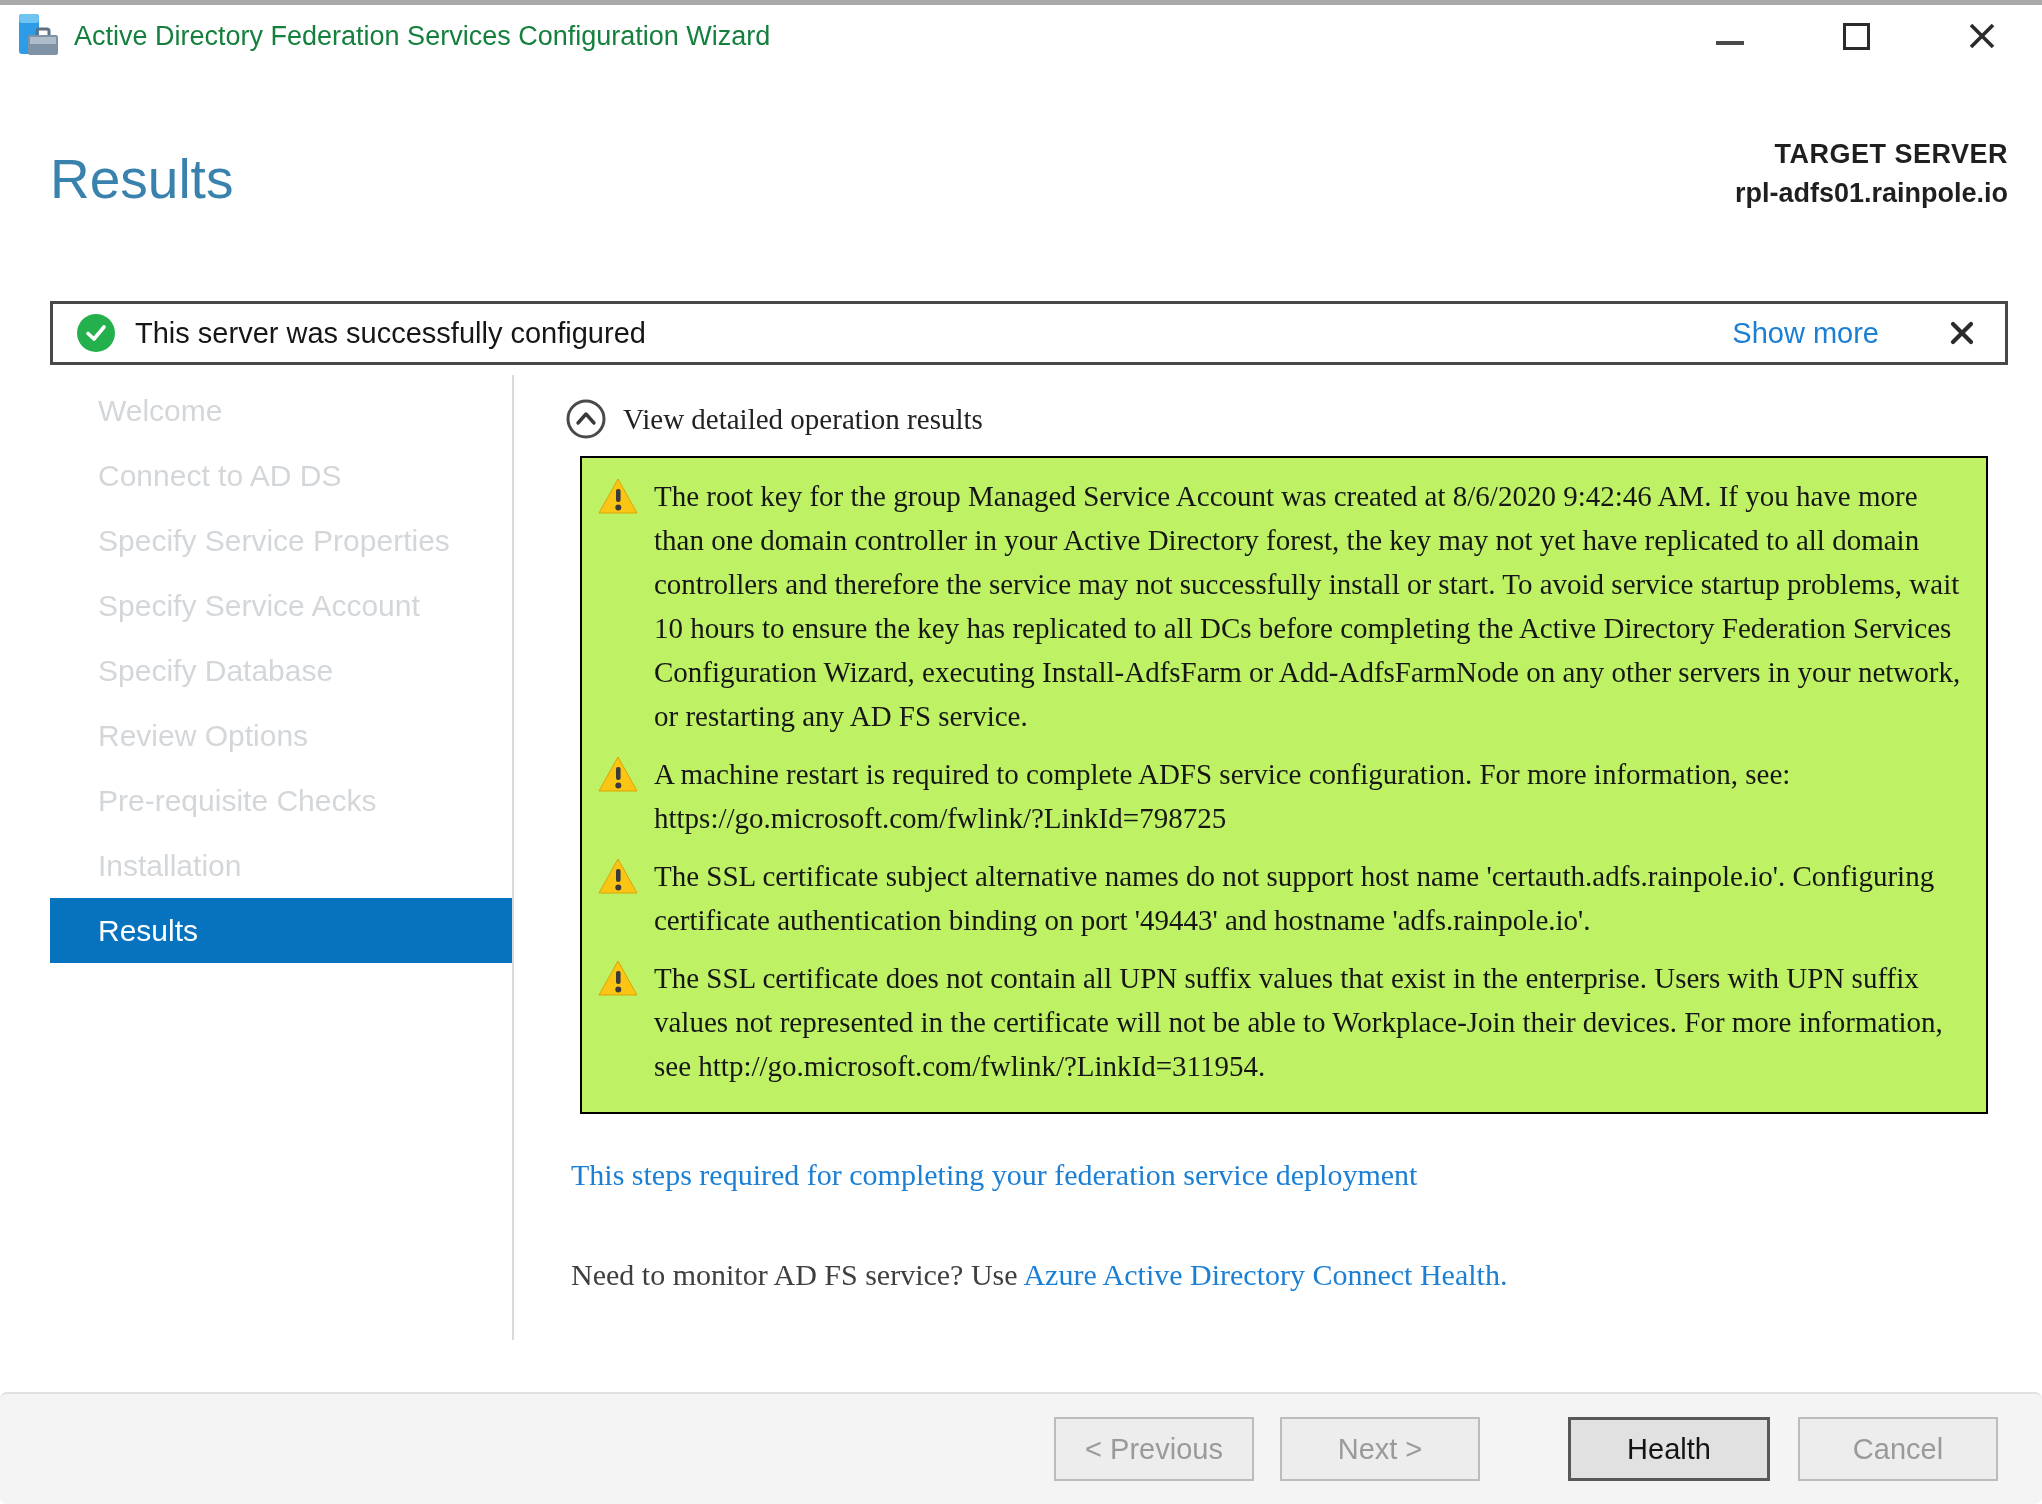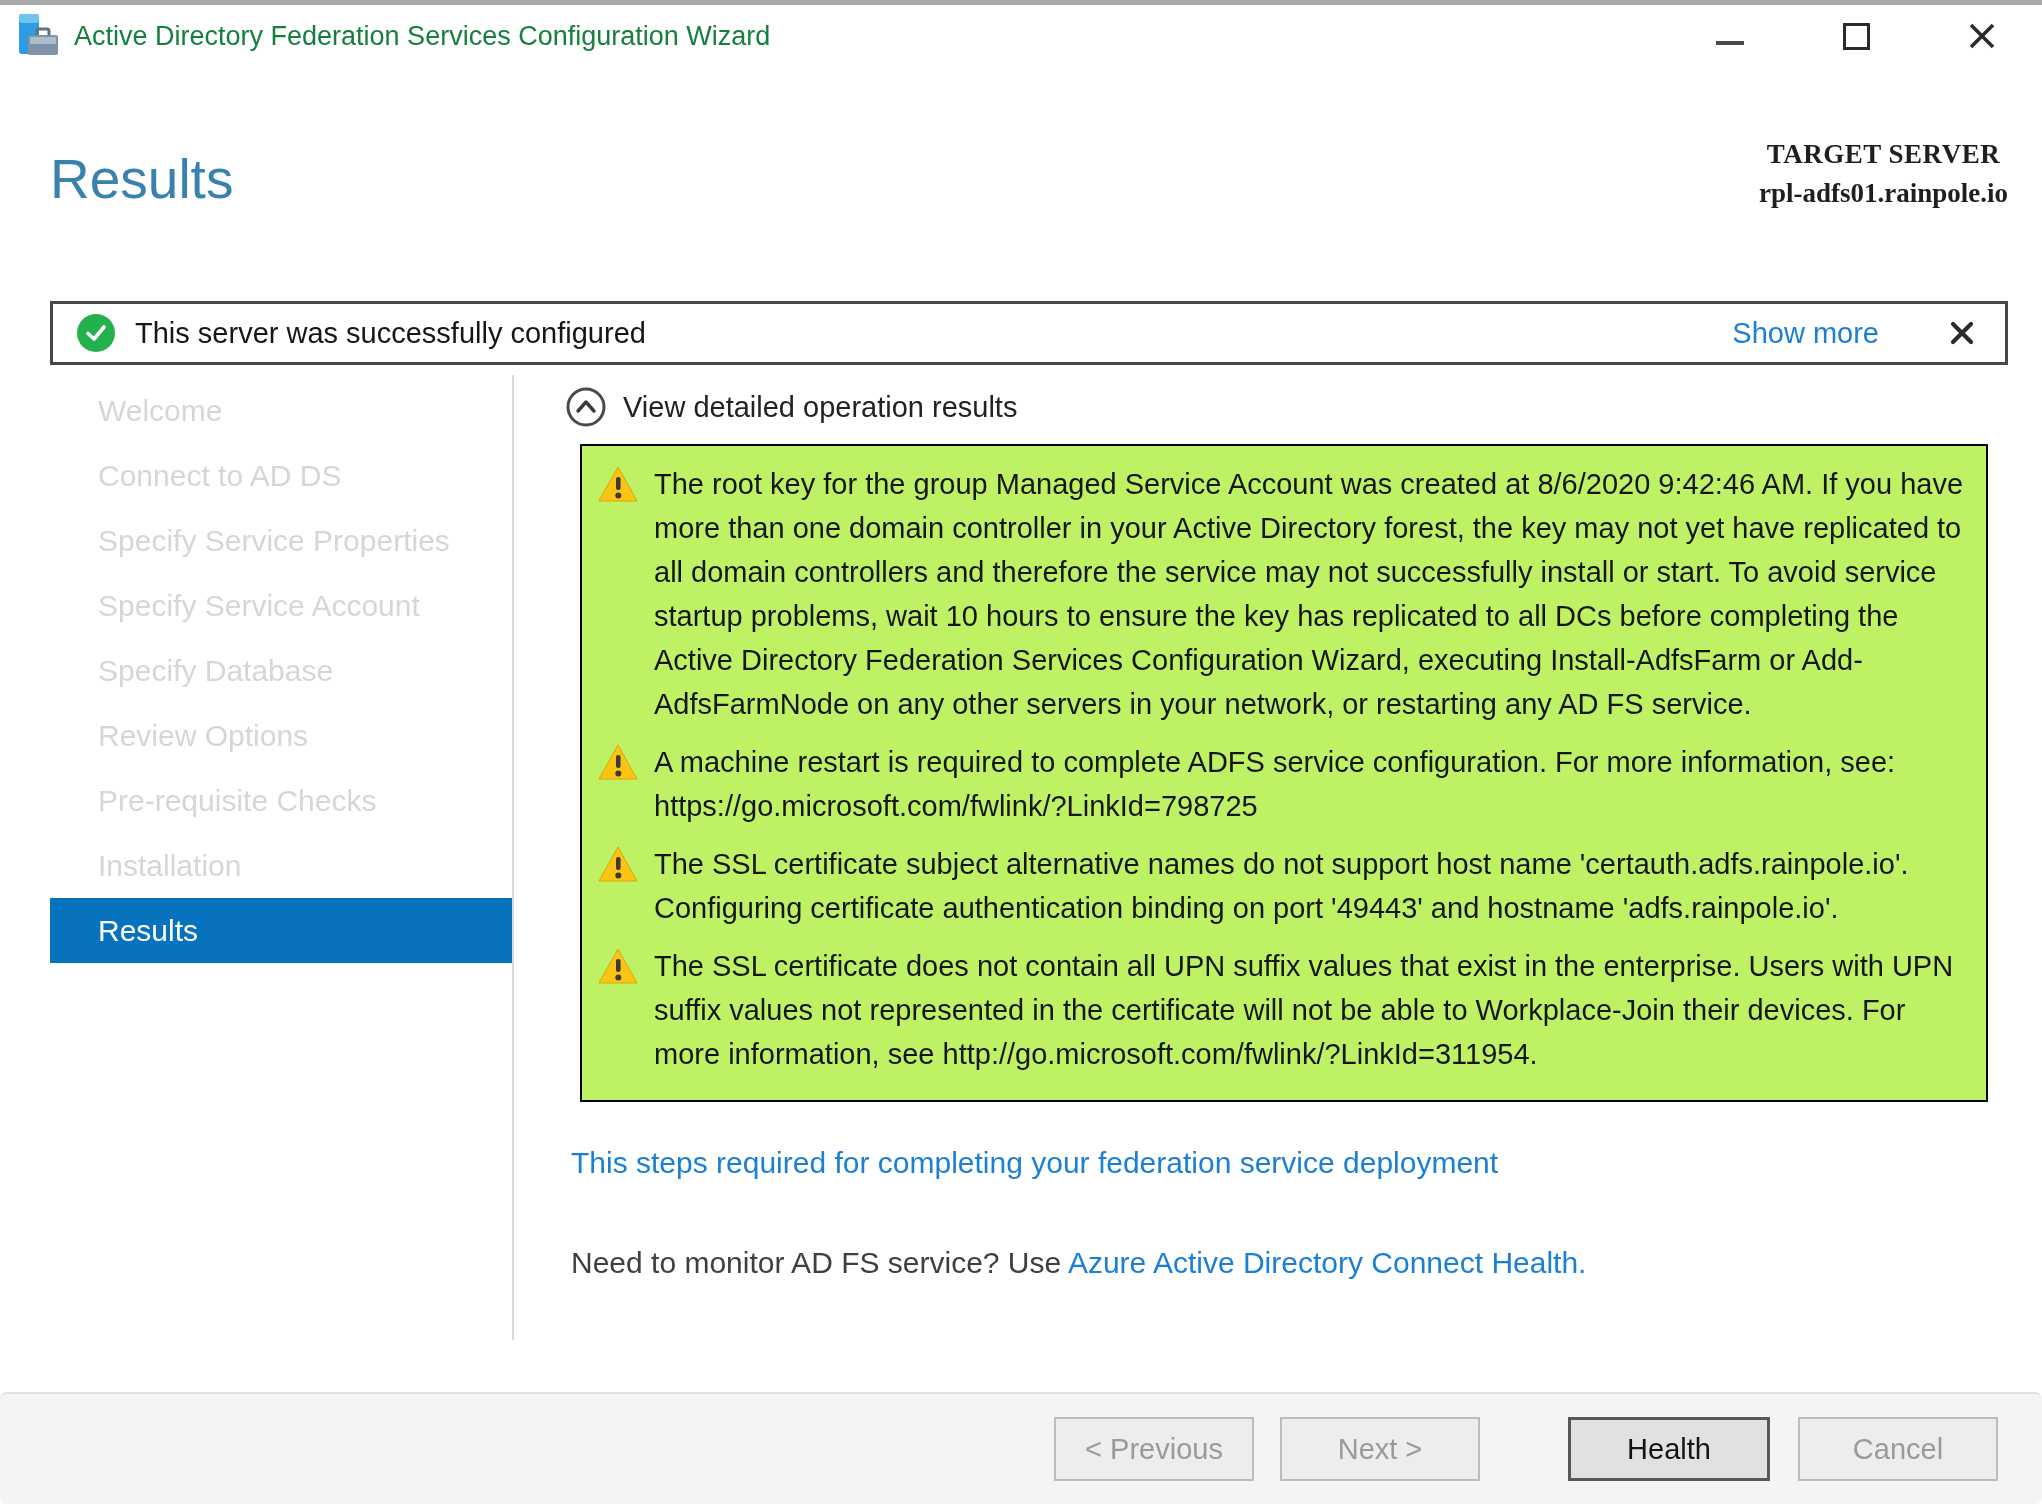--- a/index.html
+++ b/index.html
@@ -12,37 +12,37 @@
   
   .titlebar { position:absolute; top:0; left:0; right:0; height:62px; display:flex; align-items:center; padding:0 16px; background:#fff; }
   .app-icon { width:44px; height:46px; flex:none; }
   .titlebar-title { font-size:27px; color:#15803d; margin-left:14px; white-space:nowrap; }
   .win-controls { margin-left:auto; display:flex; align-items:center; padding-right:14px; }
   .win-btn { width:60px; height:52px; display:flex; align-items:center; justify-content:center; margin-left:66px; cursor:pointer; }
   .min-glyph { width:28px; height:4px; background:#4a4a4a; margin-top:14px; }
   .max-glyph { width:27px; height:27px; border:3px solid #2b2b2b; background:#fff; }
   
   .page-title { position:absolute; left:50px; top:142px; font-size:55px; font-weight:300; color:#3982ad; letter-spacing:0; }
-  .target-block { position:absolute; right:34px; top:134px; text-align:center;font-family:Liberation Serif, serif; }
+  .target-block { position:absolute; right:34px; top:134px; text-align:right; }
   .target-label { font-size:27px; font-weight:bold; color:#1f1f1f; letter-spacing:0.5px; }
   .target-value { font-size:27px; font-weight:bold; color:#1f1f1f; margin-top:8px; }
   
   .banner { position:absolute; left:50px; right:34px; top:296px; height:64px; border:3px solid #484848; background:#fff; display:flex; align-items:center; padding:0 26px 0 24px; }
   .check-icon { width:38px; height:38px; border-radius:50%; background:#24b04c; flex:none; display:flex; align-items:center; justify-content:center; }
   .banner-msg { margin-left:20px; font-size:29px; color:#161616; }
   .banner-right { margin-left:auto; display:flex; align-items:center; }
   .show-more { font-size:29px; color:#1b7fd4; cursor:pointer; margin-right:66px; }
   .banner-close { width:34px; height:34px; display:flex; align-items:center; justify-content:center; cursor:pointer; }
   
   .content { position:absolute; left:0; right:0; top:365px; bottom:114px; }
   .sidebar { position:absolute; left:50px; top:8px; width:462px; }
   .side-item { height:65px; display:flex; align-items:center; padding-left:48px; font-size:30px; color:#d4d7da; cursor:default; }
   .side-item.selected { background:#0772be; color:#ffffff; cursor:pointer; }
   .v-divider { position:absolute; left:512px; top:5px; height:965px; width:2px; background:#dadada; }
-  .main { position:absolute; left:565px; top:4px; right:34px; }
+  .main { position:absolute; left:565px; top:16px; right:34px;font-family:Liberation Serif, serif; }
   .expander { display:flex; align-items:center; margin-top:12px; cursor:pointer; }
   .expander-label { margin-left:16px; font-size:29px; color:#222222; }
   .warnbox { margin:16px 20px 0 15px; border:2px solid #000000; background:#bef264; padding:16px 22px 10px 16px; }
   .warning { display:flex; align-items:flex-start; margin-bottom:14px; }
   .warn-icon { flex:none; margin-top:4px; }
   .warn-text { margin-left:16px; font-size:29px; line-height:44px; color:#161616; }
   .next-steps { display:inline-block; margin:44px 0 0 6px; font-size:30px; color:#1b7fd4; cursor:pointer; }
   .monitor-line { margin:66px 0 0 6px; font-size:30px; color:#3f3f3f; }
   .monitor-link { color:#1b7fd4; cursor:pointer; }
   

